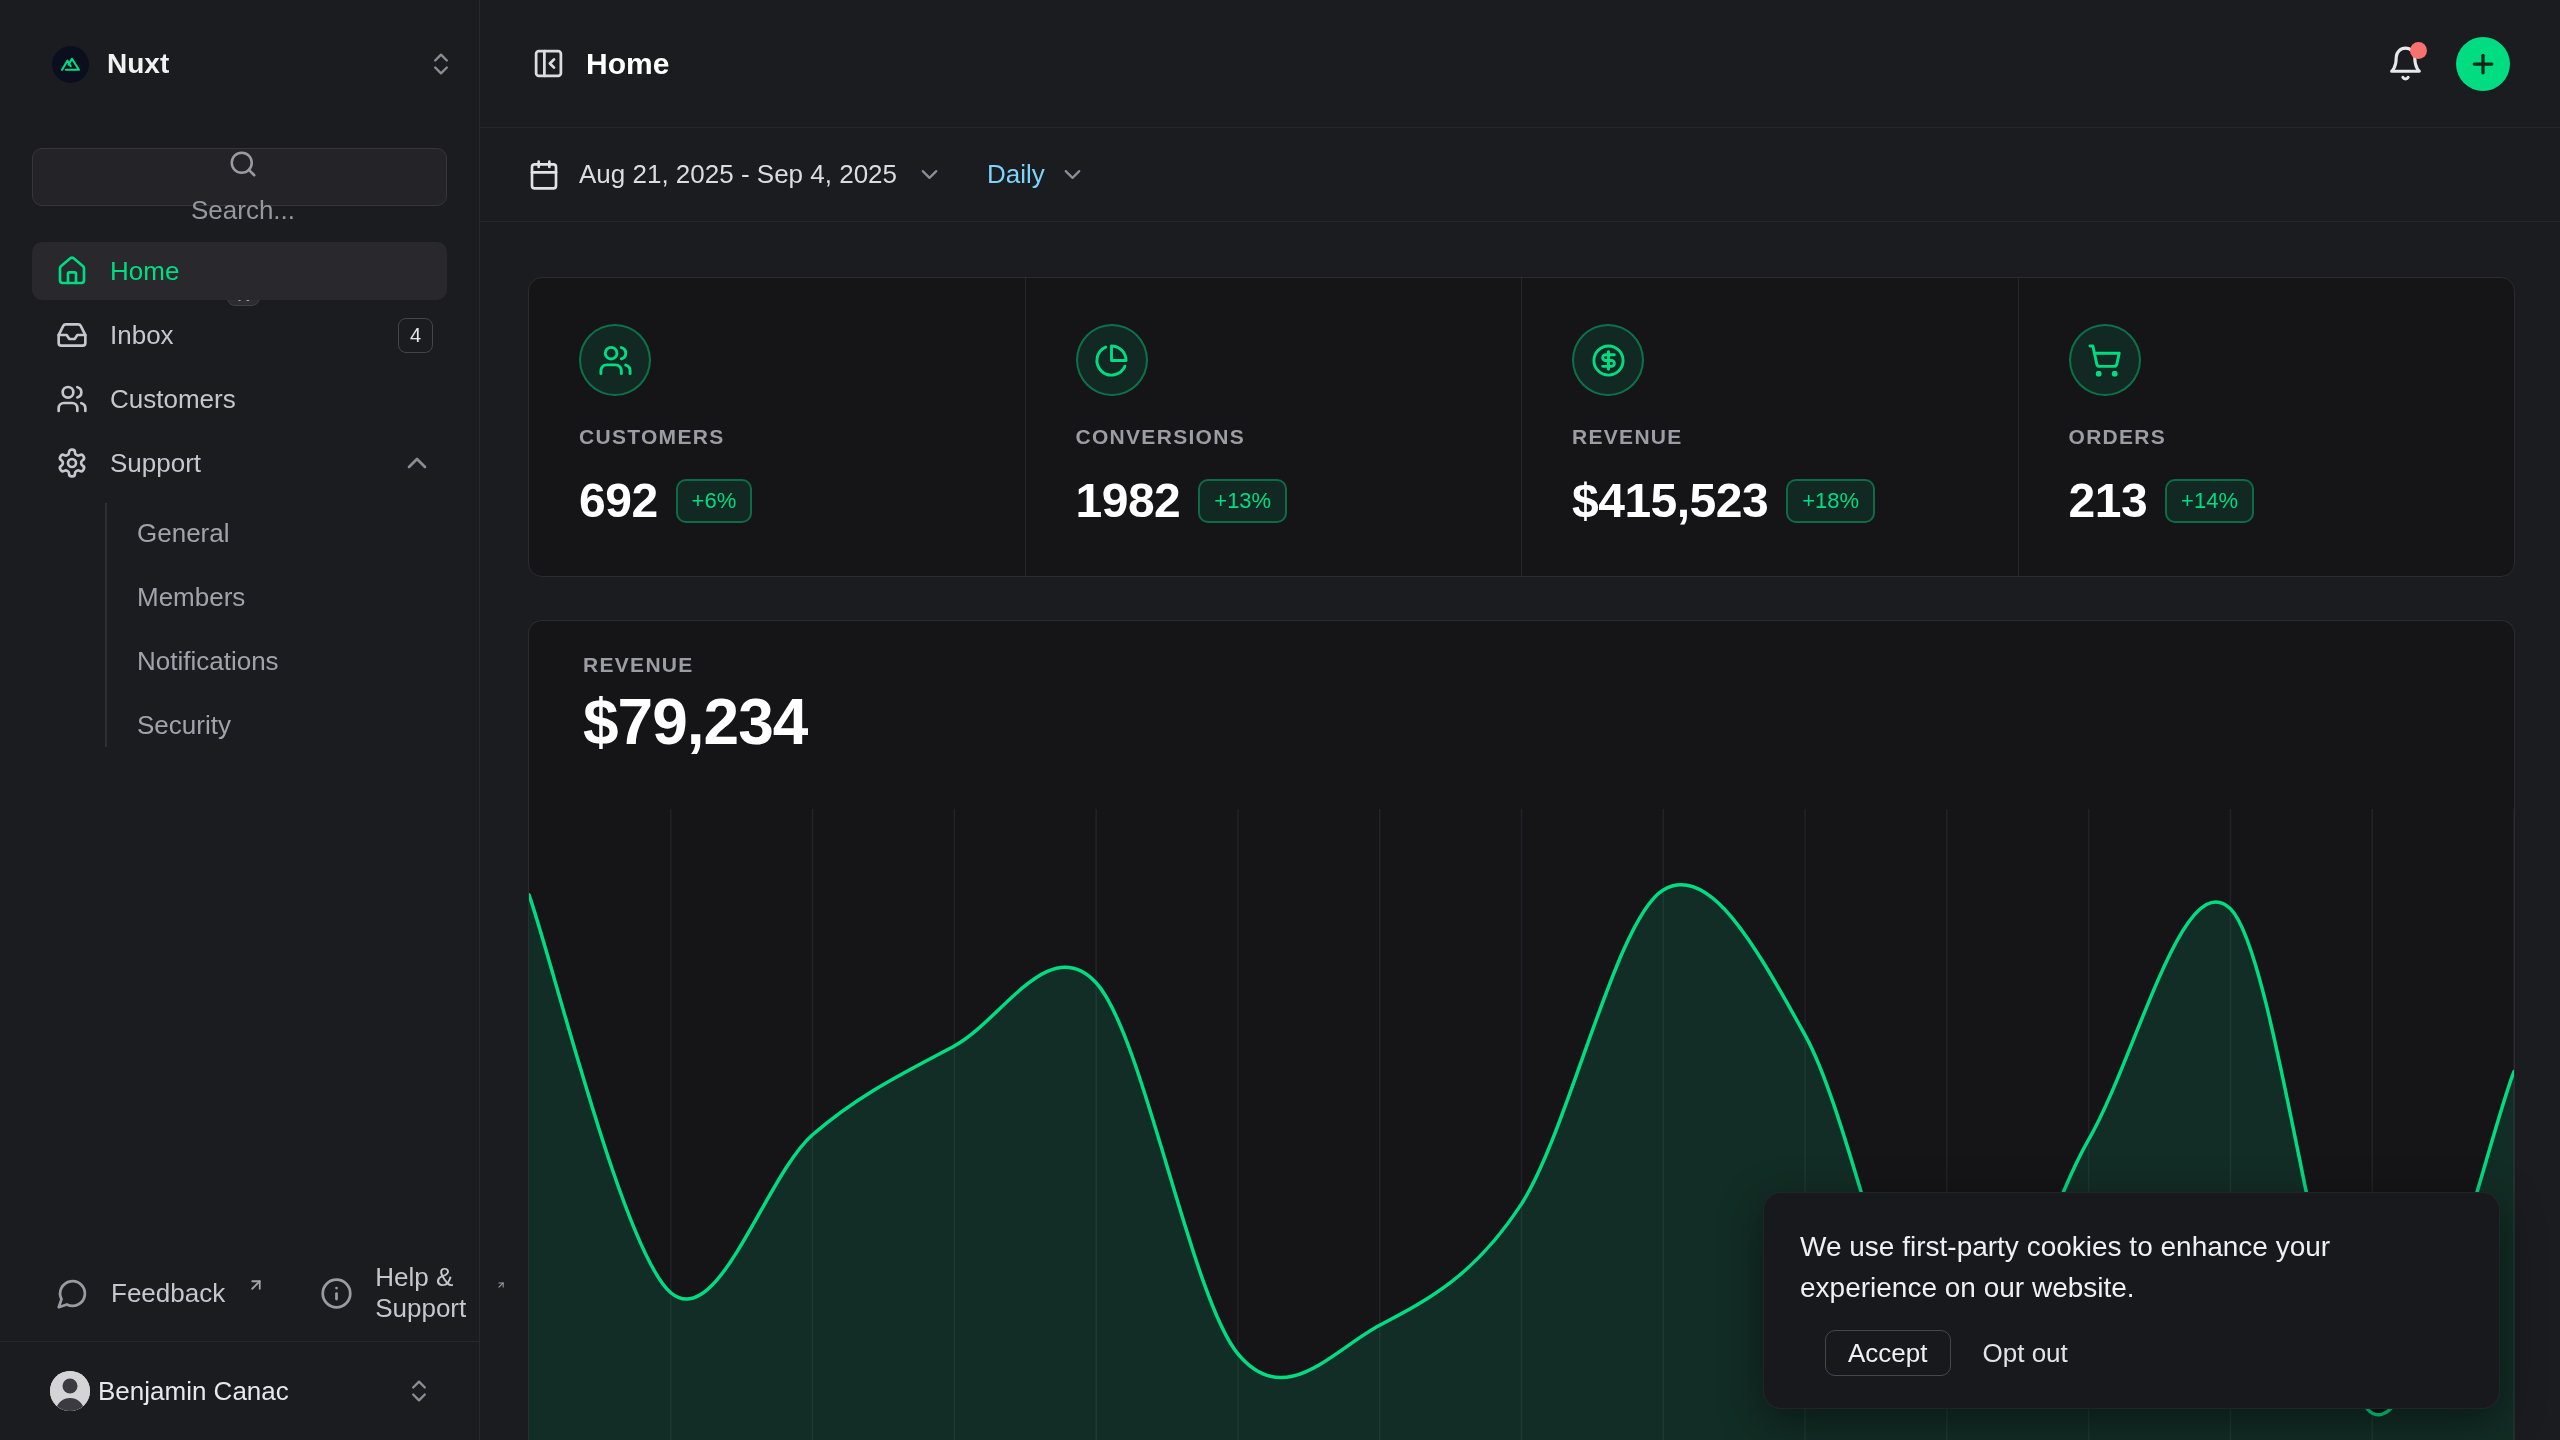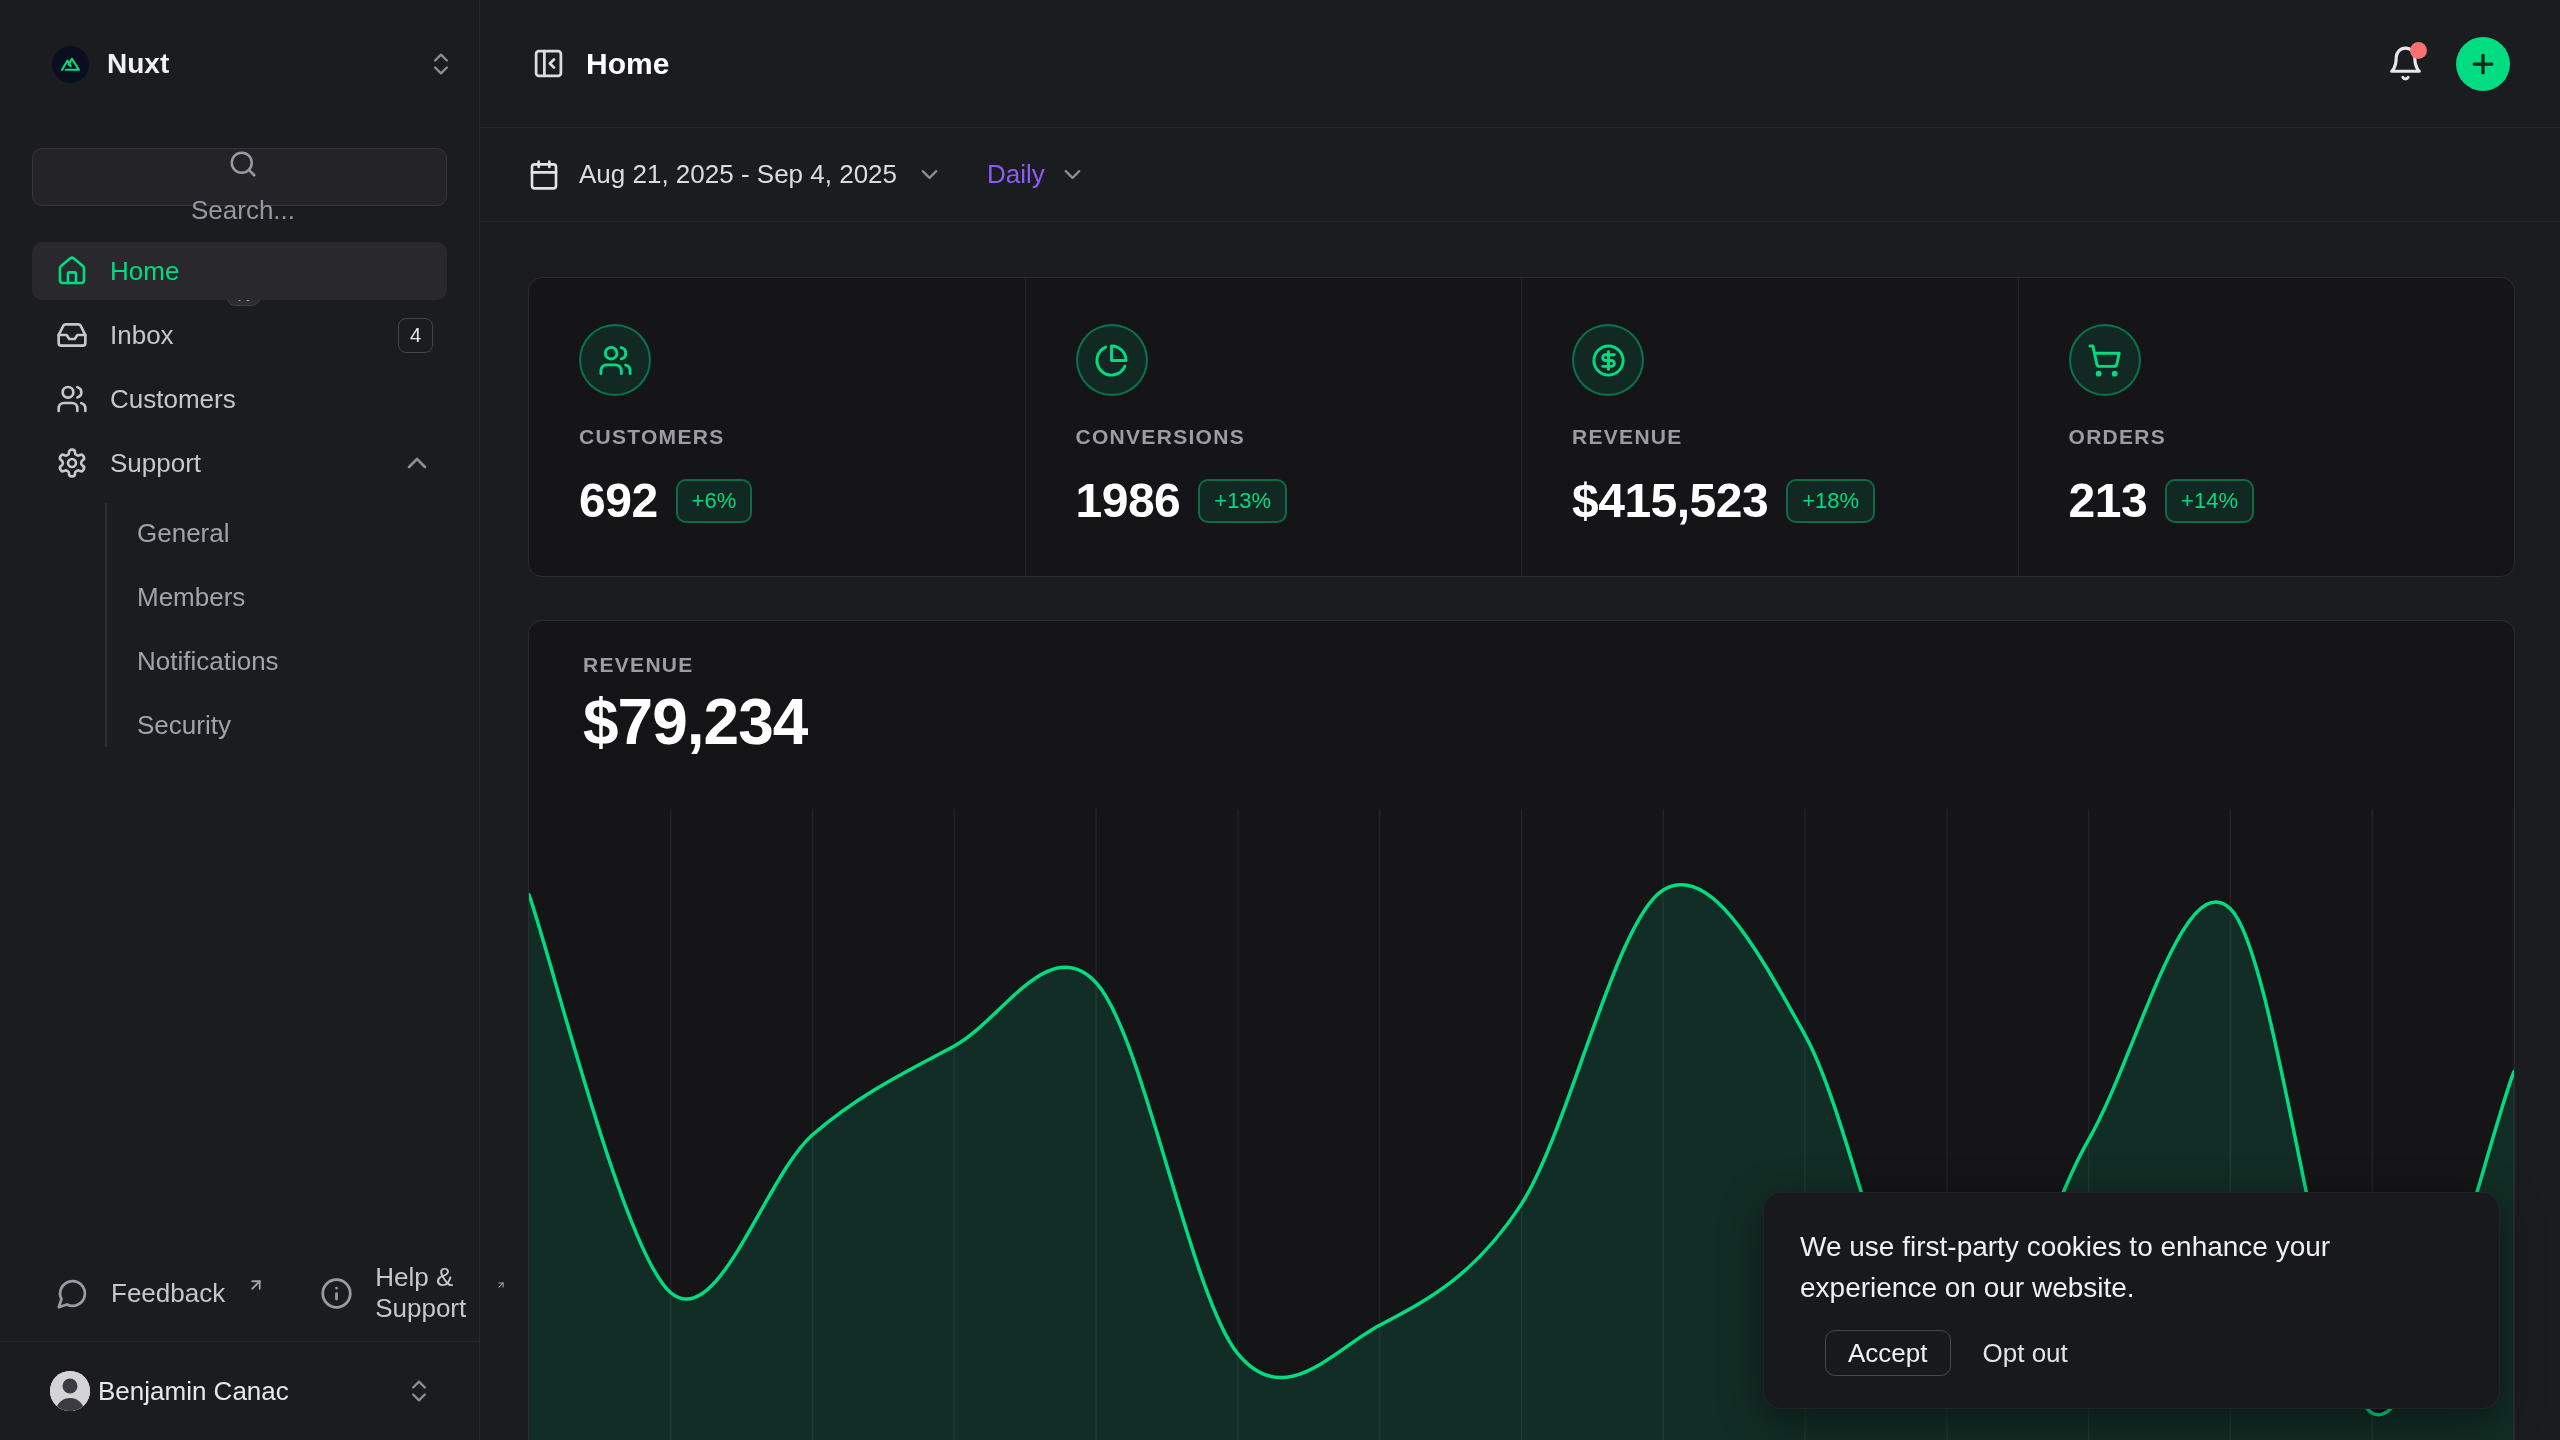--- a/index.html
+++ b/index.html
@@ -69,21 +69,21 @@
   .bell-btn{position:relative;width:46px;height:46px;display:flex;align-items:center;justify-content:center;color:#e8e8ec;cursor:pointer;margin-right:28px;flex:none;}
   .bell-btn svg{width:37px;height:37px;}
   .notif-dot{position:absolute;top:1px;right:1px;width:17px;height:17px;border-radius:50%;background:var(--notif);}
   .add-btn{width:54px;height:54px;border-radius:50%;background:var(--accent);color:#11261b;display:flex;align-items:center;justify-content:center;cursor:pointer;flex:none;}
   .add-btn svg{width:30px;height:30px;}
 
   .toolbar{height:94px;flex:none;border-bottom:1px solid var(--border);display:flex;align-items:center;padding:0 48px;}
   .date-picker{display:flex;align-items:center;gap:19px;font-size:26px;font-weight:500;color:#dcdce0;cursor:pointer;}
   .date-picker .cal{width:32px;height:32px;color:#e2e2e6;}
   .chev-down{width:27px;height:27px;color:#8c8c94;}
-  .granularity{display:flex;align-items:center;gap:14px;margin-left:44px;font-size:26px;font-weight:500;color:#8b5cf6;cursor:pointer;}
+  .granularity{display:flex;align-items:center;gap:14px;margin-left:44px;font-size:26px;font-weight:500;color:#7dd3fc;cursor:pointer;}
 
   .content{flex:1;padding:55px 45px 0 48px;overflow:hidden;}
 
   .stats-card{height:300px;background:var(--card);border:1px solid var(--card-border);border-radius:14px;display:flex;overflow:hidden;}
   .stat{flex:1;padding:46px 0 0 50px;border-left:1px solid #26262b;cursor:default;}
   .stat:first-child{border-left:none;}
   .stat-icon-circle{width:72px;height:72px;border-radius:50%;background:rgba(0,220,130,0.10);
     border:2px solid rgba(0,220,130,0.42);display:flex;align-items:center;justify-content:center;color:var(--accent);}
   .stat-icon-circle svg{width:35px;height:35px;}
   .stat-label{margin-top:29px;font-size:21px;font-weight:600;letter-spacing:1.3px;color:#9c9ca4;}
@@ -301,21 +301,21 @@
 
         <div class="stat">
           <div class="stat-icon-circle">
             <svg viewBox="0 0 24 24" fill="none" stroke="currentColor" stroke-width="2" stroke-linecap="round" stroke-linejoin="round">
                 <path d="M21.21 15.89A10 10 0 1 1 8 2.83"></path>
                 <path d="M22 12A10 10 0 0 0 12 2v10z"></path>
               </svg>
           </div>
           <div class="stat-label">CONVERSIONS</div>
           <div class="stat-value-row">
-            <span class="stat-value">1986</span>
+            <span class="stat-value">1982</span>
             <span class="delta-badge">+13%</span>
           </div>
         </div>
 
         <div class="stat">
           <div class="stat-icon-circle">
             <svg viewBox="0 0 24 24" fill="none" stroke="currentColor" stroke-width="2" stroke-linecap="round" stroke-linejoin="round">
                 <circle cx="12" cy="12" r="10"></circle>
                 <path d="M16 8h-6a2 2 0 1 0 0 4h4a2 2 0 1 1 0 4H8"></path>
                 <path d="M12 18V6"></path>

